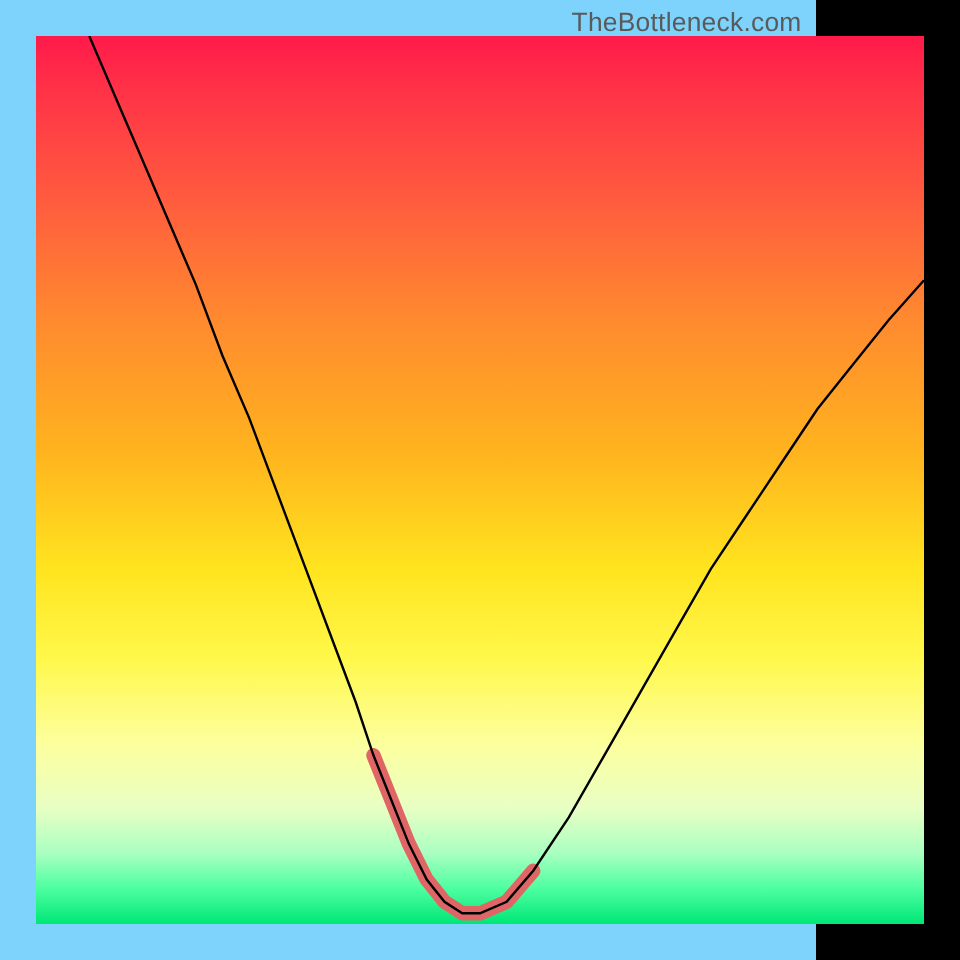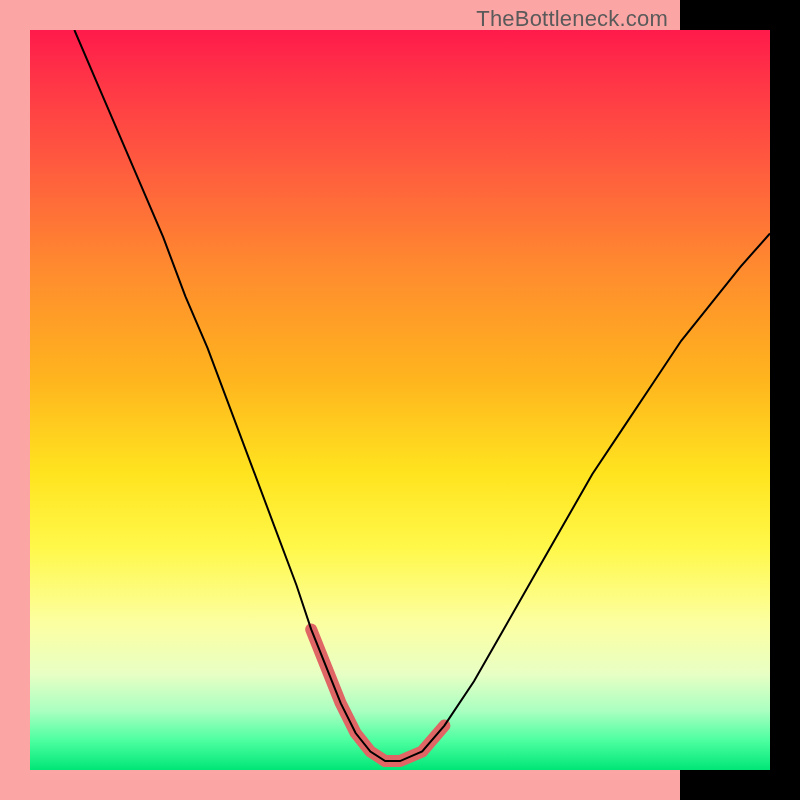--- a/index.html
+++ b/index.html
@@ -1,21 +1,21 @@
 <!DOCTYPE html>
 <html><head>
 <meta charset="utf-8">
 <style>
   * { margin: 0; padding: 0; box-sizing: border-box; }
   html, body { width: 800px; height: 800px; background: #000; overflow: hidden; }
   .canvas {
     position: relative;
     width: 680px;
     height: 800px;
-    background: #fca5a5;
+    background: #7dd3fc;
   }
   .watermark {
     position: absolute;
     top: 6px;
     right: 12px;
     z-index: 10;
     font-family: Arial, Helvetica, sans-serif;
     font-size: 22px;
     font-weight: 500;
     color: #5a5a5a;

